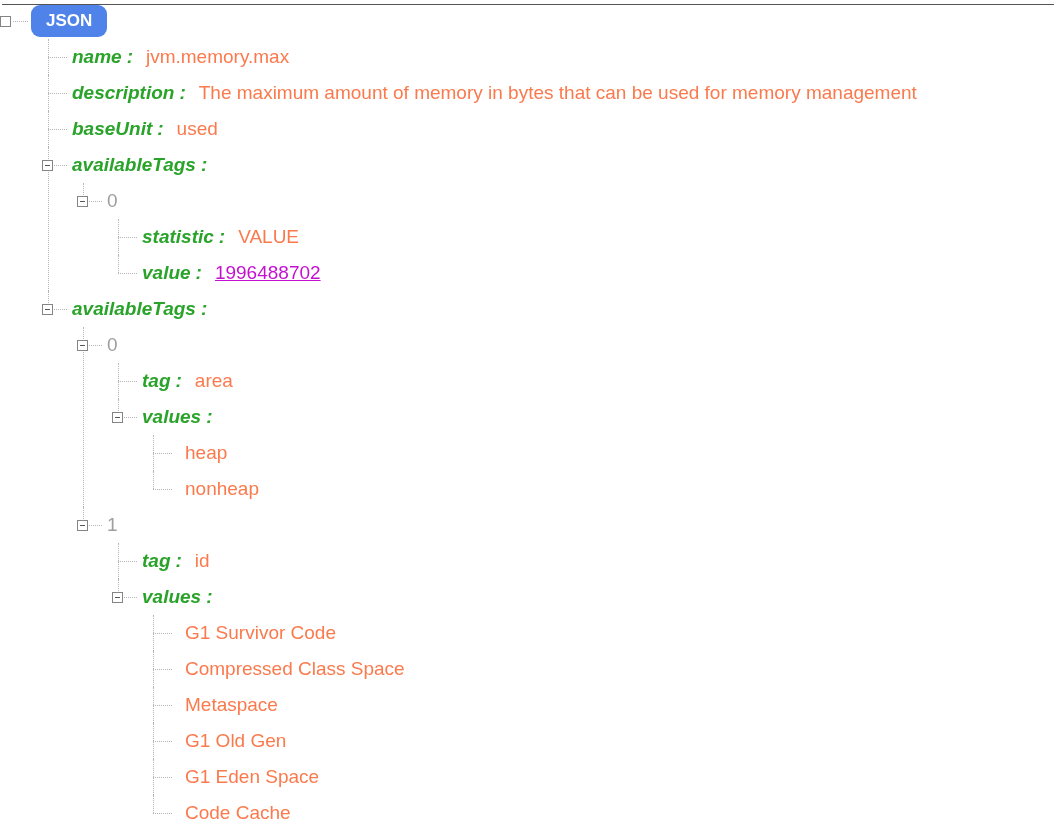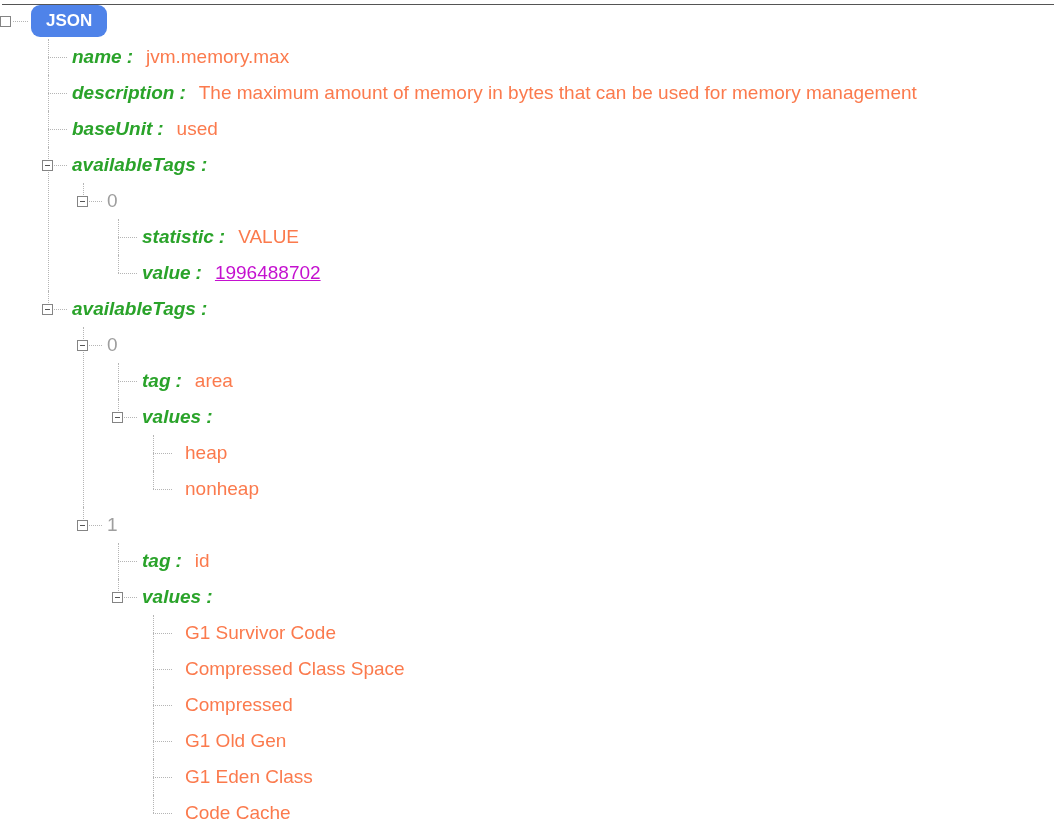--- a/index.html
+++ b/index.html
@@ -194,27 +194,27 @@
                 <span class="toggle"></span>
                 <div class="row"><span class="key">values</span><span class="key colon">:</span></div>
                 <ul class="branch">
                   <li class="node">
                     <div class="row"><span class="value str lone">G1 Survivor Code</span></div>
                   </li>
                   <li class="node">
                     <div class="row"><span class="value str lone">Compressed Class Space</span></div>
                   </li>
                   <li class="node">
-                    <div class="row"><span class="value str lone">Compressed</span></div>
+                    <div class="row"><span class="value str lone">Metaspace</span></div>
                   </li>
                   <li class="node">
                     <div class="row"><span class="value str lone">G1 Old Gen</span></div>
                   </li>
                   <li class="node">
-                    <div class="row"><span class="value str lone">G1 Eden Class</span></div>
+                    <div class="row"><span class="value str lone">G1 Eden Space</span></div>
                   </li>
                   <li class="node">
                     <div class="row"><span class="value str lone">Code Cache</span></div>
                   </li>
                 </ul>
               </li>
             </ul>
           </li>
         </ul>
       </li>

